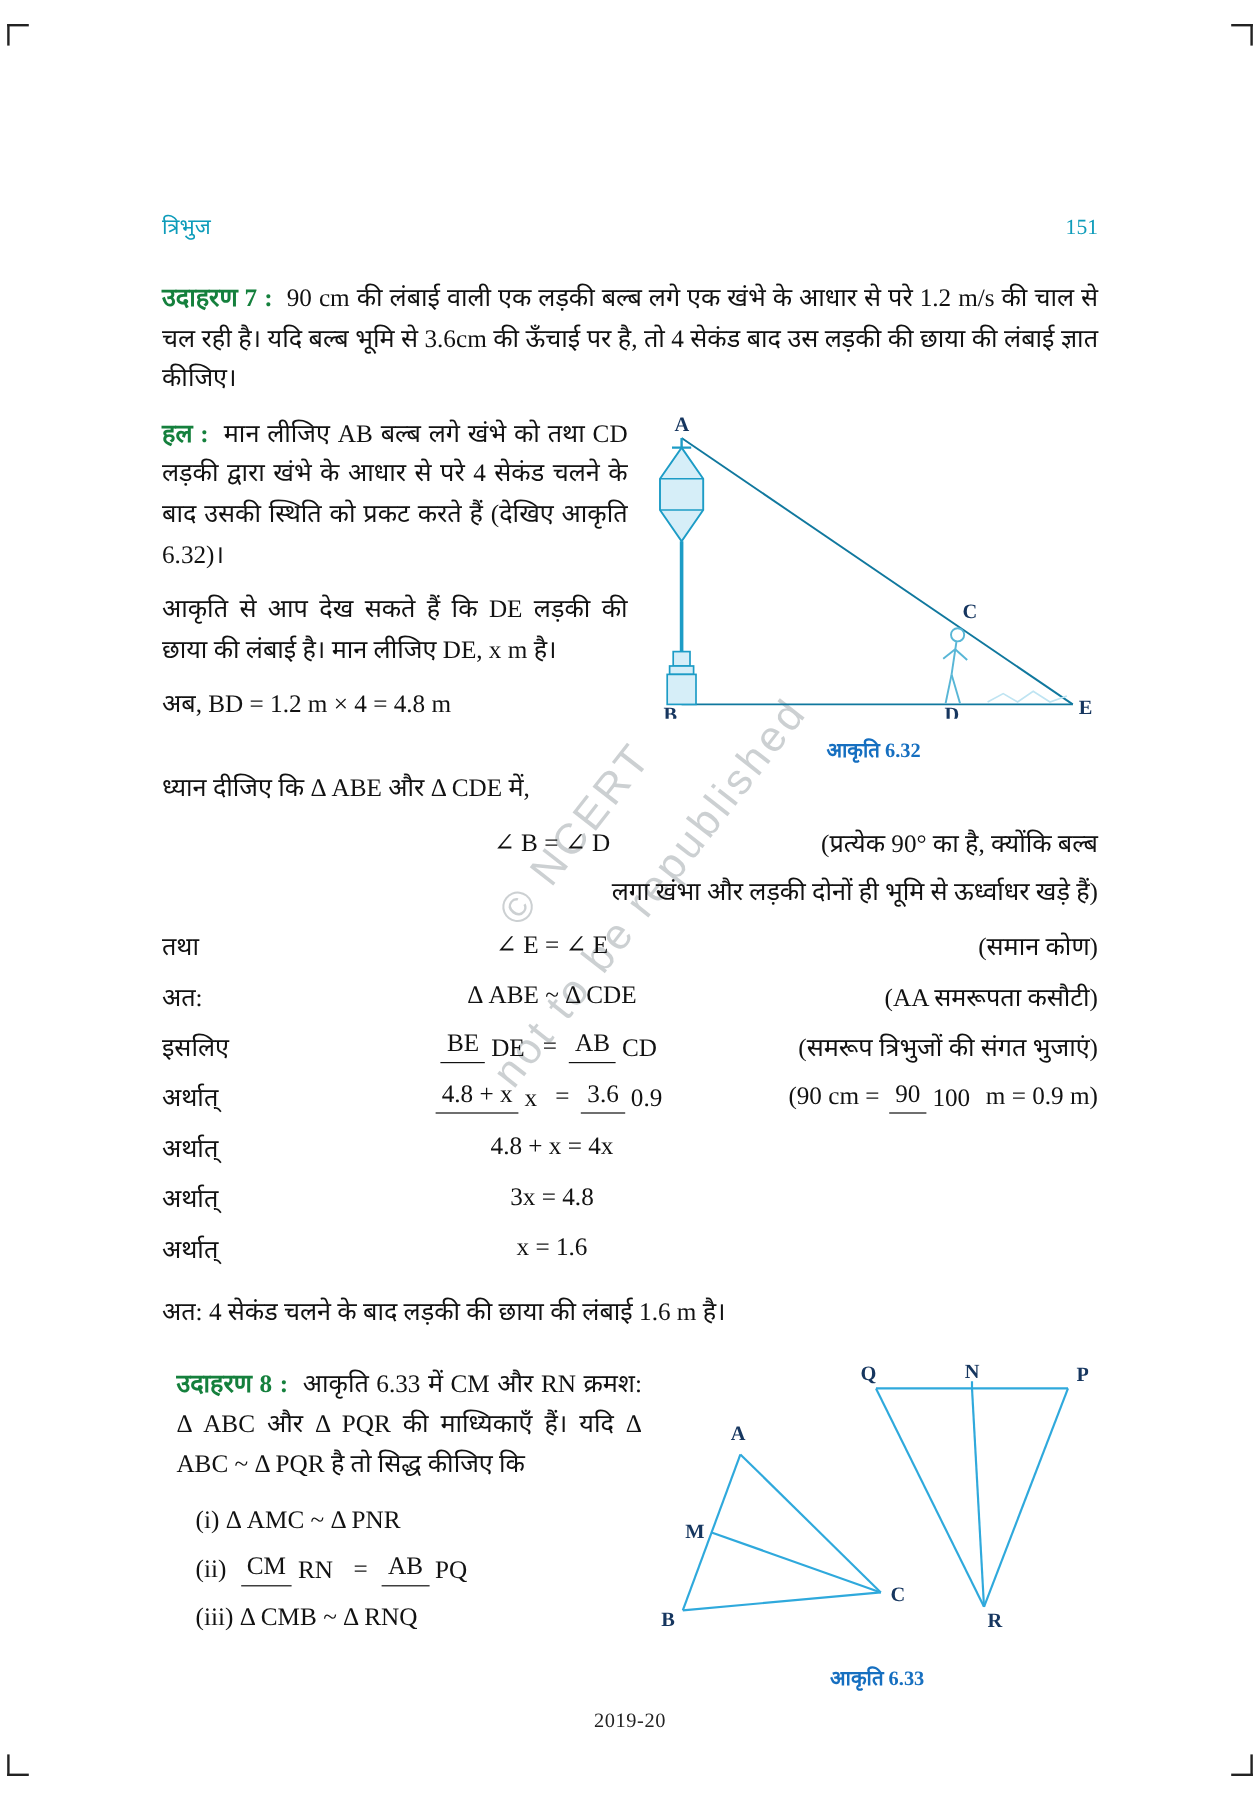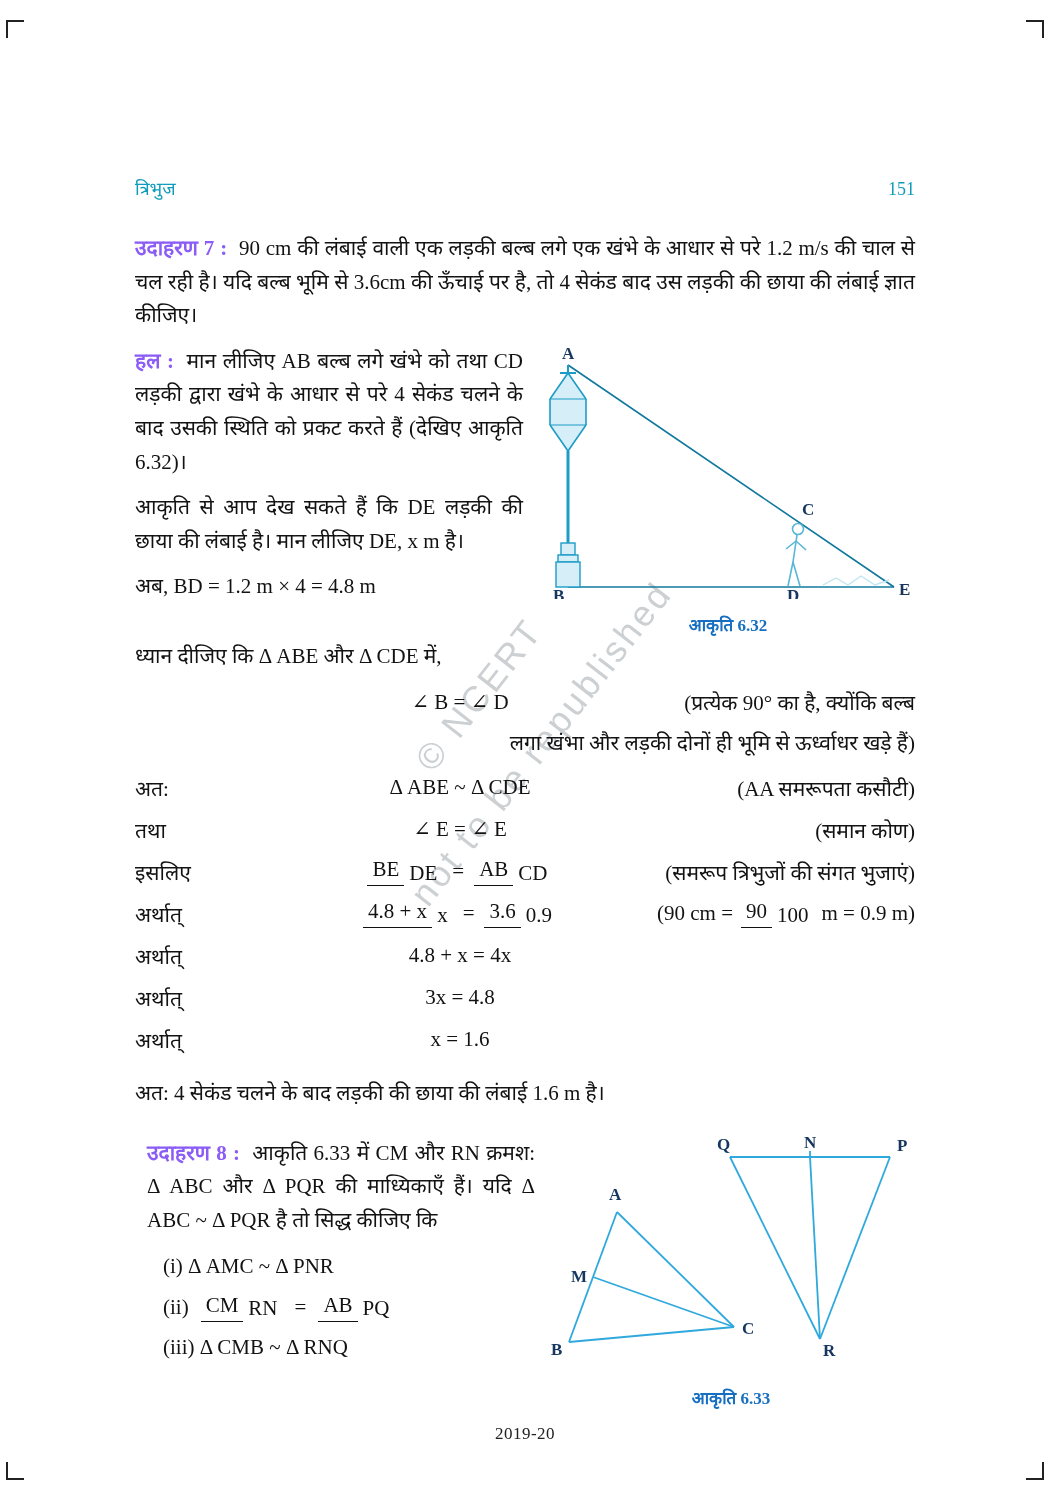--- a/index.html
+++ b/index.html
@@ -18,21 +18,21 @@
     transform:rotate(-52deg); transform-origin:center;
     color:rgba(120,132,138,0.38); font-family:"Liberation Sans","DejaVu Sans",sans-serif;
     font-size:36px; letter-spacing:3px; text-align:center; line-height:2.2; pointer-events:none; }
 
   .content { position:absolute; left:135px; width:780px; top:176px; color:#121212; font-size:21px; }
 
   .pg-header { display:flex; justify-content:space-between; align-items:baseline;
     color:#0e9cba; font-size:18px; margin-bottom:32px; }
 
   .para { text-align:justify; line-height:1.6; margin-bottom:12px; }
-  .ex-label, .sol-label { color:#8b5cf6; font-weight:bold; padding-right:6px; }
+  .ex-label, .sol-label { color:#15803d; font-weight:bold; padding-right:6px; }
 
   .fig { float:right; }
   .fig632 { width:374px; margin:2px 0 4px 18px; }
   .fig633 { width:368px; margin:0 0 4px 12px; }
   .caption { color:#166fc0; font-weight:bold; font-size:17px; text-align:center; margin-top:8px; }
 
   .observe { clear:right; margin-top:28px; }
 
   .math-row { display:flex; align-items:center; margin:8px 0; min-height:34px; }
   .mlabel { flex:0 0 185px; }
@@ -135,29 +135,29 @@
     <p class="para observe">ध्यान दीजिए कि Δ ABE और Δ CDE में,</p>
 
     <div class="math-row">
       <span class="mlabel"></span>
       <span class="meq">∠ B = ∠ D</span>
       <span class="mnote">(प्रत्येक 90° का है, क्योंकि बल्ब</span>
     </div>
     <div class="cont-line">लगा खंभा और लड़की दोनों ही भूमि से ऊर्ध्वाधर खड़े हैं)</div>
 
     <div class="math-row">
+      <span class="mlabel">तथा</span>
+      <span class="meq">∠ E = ∠ E</span>
+      <span class="mnote">(समान कोण)</span>
+    </div>
+
+    <div class="math-row">
       <span class="mlabel">अत:</span>
       <span class="meq">Δ ABE ~ Δ CDE</span>
       <span class="mnote">(AA समरूपता कसौटी)</span>
-    </div>
-
-    <div class="math-row">
-      <span class="mlabel">तथा</span>
-      <span class="meq">∠ E = ∠ E</span>
-      <span class="mnote">(समान कोण)</span>
     </div>
 
     <div class="math-row">
       <span class="mlabel">इसलिए</span>
       <span class="meq">
         <span class="frac">
             <span class="num">BE</span>
             <span class="den">DE</span>
           </span>
         <span>=</span>

